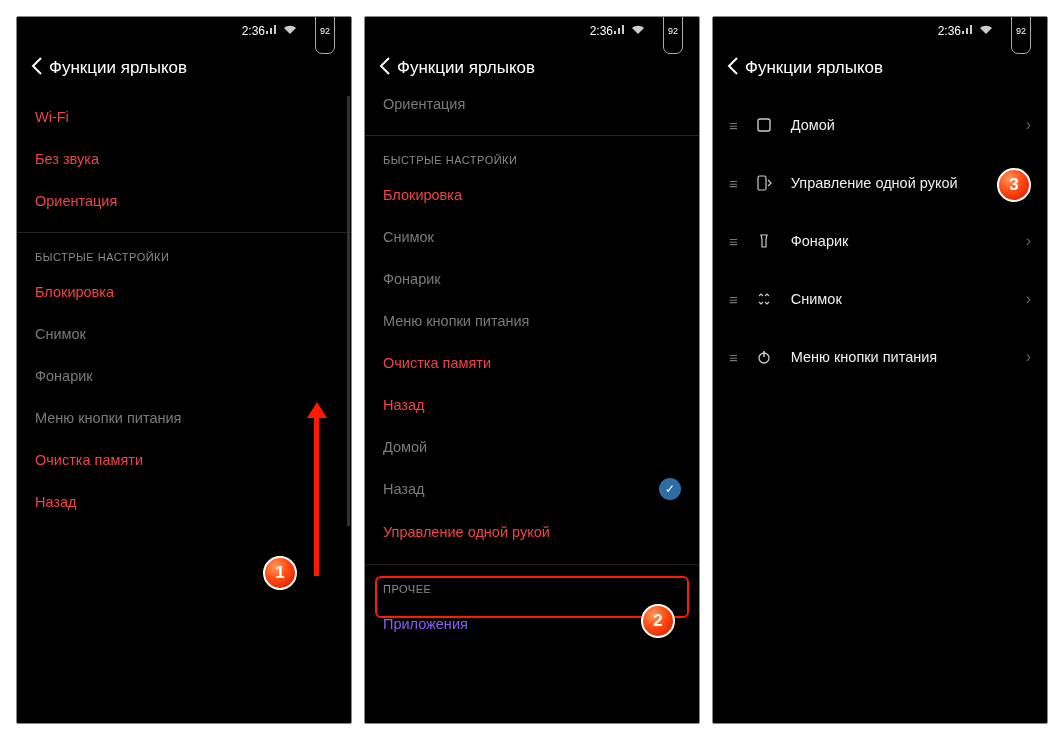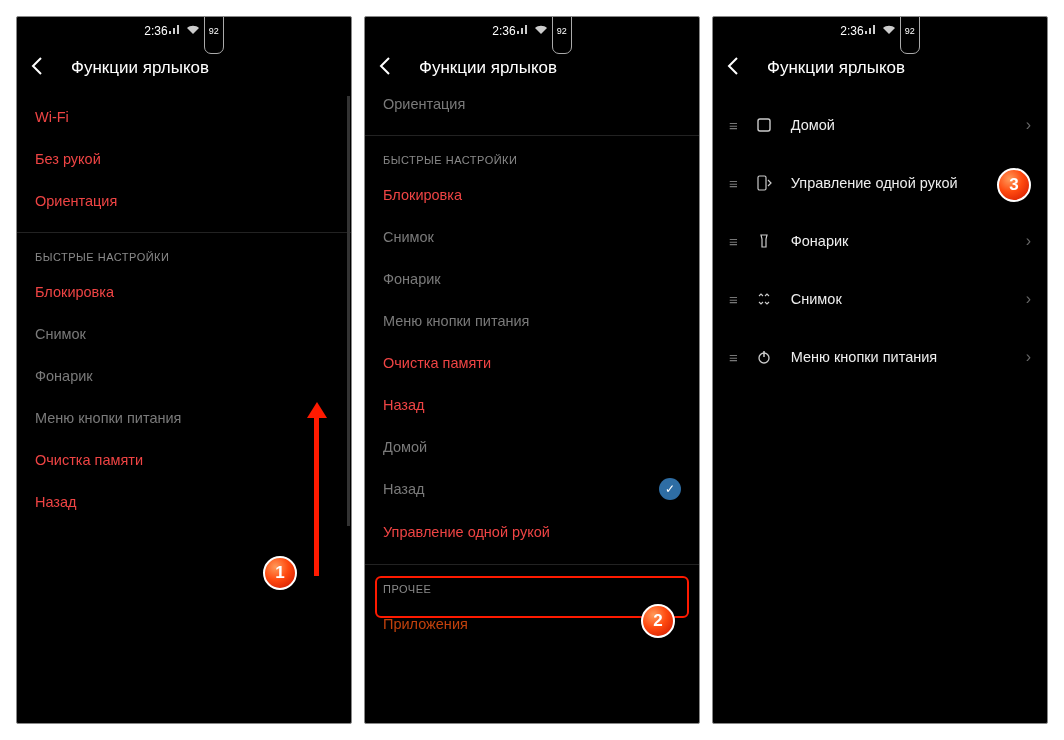--- a/index.html
+++ b/index.html
@@ -20,34 +20,34 @@
     border-radius: 2px;
     border: 1px solid #888;
     position: relative;
     overflow: hidden;
     color: #fff;
   }
   .status-bar {
     height: 28px;
     display: flex;
     align-items: center;
-    justify-content: center;
+    justify-content: flex-end;
     padding: 0 16px;
     font-size: 12px;
     font-weight: 500;
   }
   .status-right { display: flex; align-items: center; gap: 4px; }
   .battery {
     border: 1px solid #aaa; border-radius: 7px;
-    padding: 16px 4px; font-size: 9px; line-height: 12px;
+    padding: 16px 4px; font-size: 9px; line-height: 12px; margin-left: 14px;
   }
   .header {
     display: flex; align-items: center;
     padding: 12px 14px 18px 14px;
-    gap: 28px;
+    gap: 6px;
   }
   .back-btn { font-size: 20px; line-height: 1; cursor: pointer; }
   .header-title { font-size: 17px; font-weight: 500; }
   .content { position: relative; }
   .section-header {
     padding: 18px 18px 8px 18px;
     font-size: 11px;
     letter-spacing: 0.5px;
     color: #8a8a8a;
     text-transform: uppercase;
@@ -134,21 +134,21 @@
   <div class="header">
     <span class="back-btn">
       <svg width="12" height="18" viewBox="0 0 12 18">
           <path d="M10 1L2 9l8 8" stroke="#fff" stroke-width="2" fill="none"></path>
         </svg>
     </span>
     <span class="header-title">Функции ярлыков</span>
   </div>
   <div class="content">
     <div class="row">Wi-Fi</div>
-    <div class="row">Без рукой</div>
+    <div class="row">Без звука</div>
     <div class="row">Ориентация</div>
     <div class="divider"></div>
     <div class="section-header">БЫСТРЫЕ НАСТРОЙКИ</div>
     <div class="row">Блокировка</div>
     <div class="row dim">Снимок</div>
     <div class="row dim">Фонарик</div>
     <div class="row dim">Меню кнопки питания</div>
     <div class="row">Очистка памяти</div>
     <div class="row">Назад</div>
 
@@ -192,21 +192,21 @@
     <div class="row dim">Домой</div>
     <div class="row dim">
       <span>Назад</span>
       <span class="check-badge">✓</span>
     </div>
     <div class="row" style="padding-top:14px; padding-bottom:14px;">
       <span>Управление одной рукой</span>
     </div>
     <div class="divider"></div>
     <div class="section-header">ПРОЧЕЕ</div>
-    <div class="row dim" style="padding-bottom:0; color:#c2410c">Приложения</div>
+    <div class="row dim" style="padding-bottom:0; color:#8b5cf6">Приложения</div>
 
     <div class="hot-outline" style="top:480px; height:42px;"></div>
     <div class="step-marker" style="top:508px; left:276px;">
         <span>2</span>
       </div>
   </div>
 </div>
 
 <div class="phone">
   <div class="status-bar">

